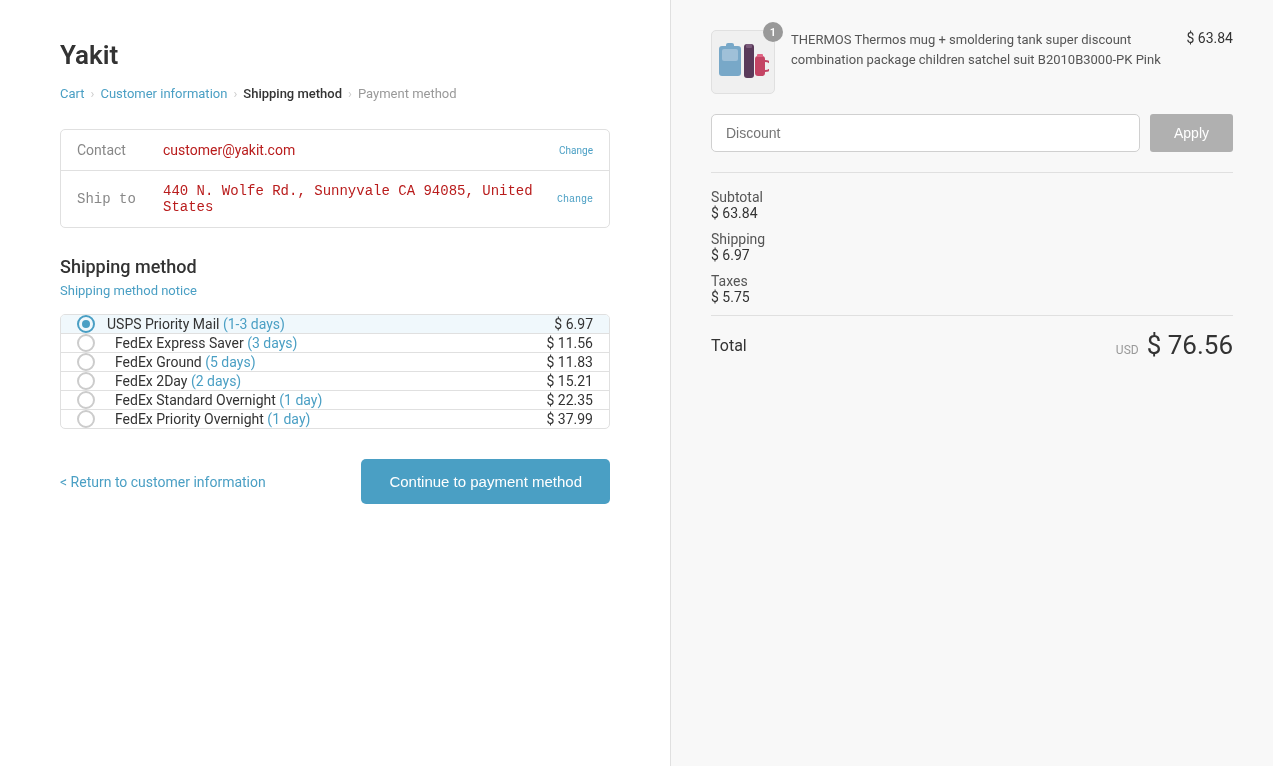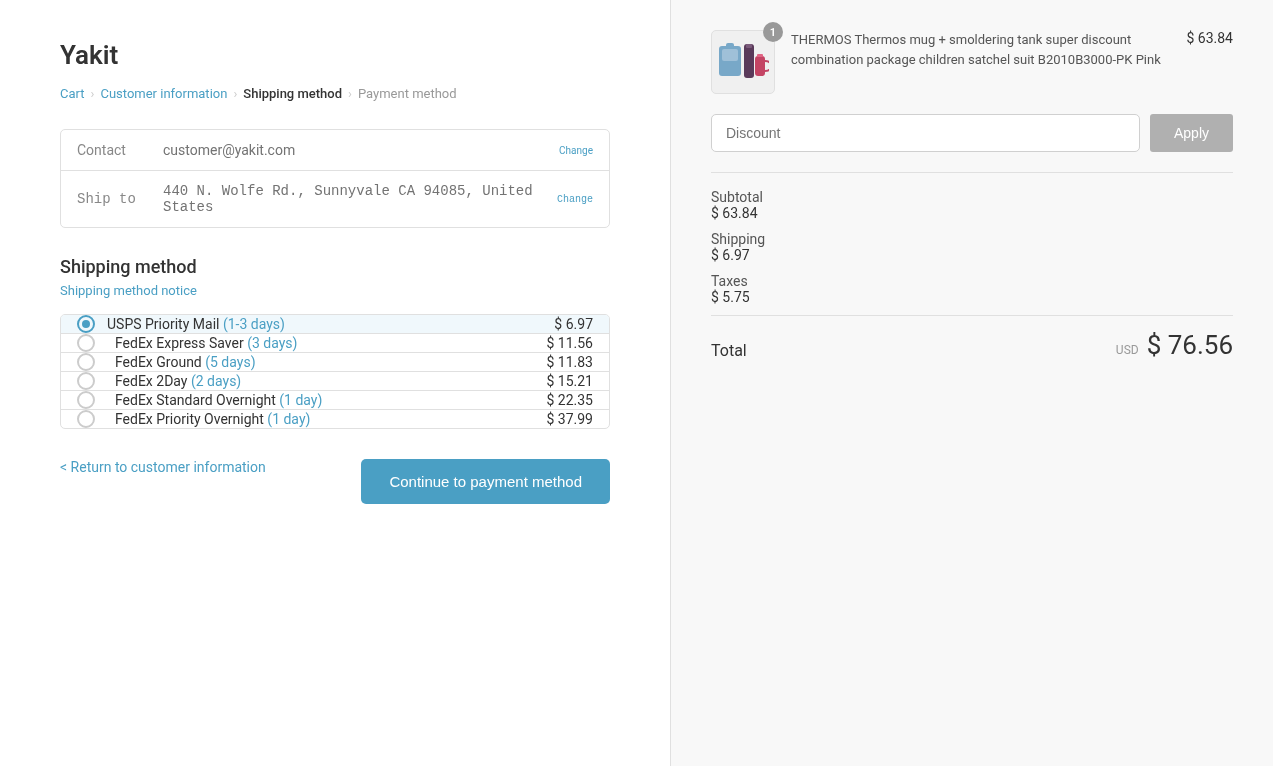--- a/index.html
+++ b/index.html
@@ -66,21 +66,21 @@
       border-top: 1px solid #e0e0e0;
       font-family: Liberation Mono, monospace;
     }
     .info-label {
       color: #888;
       width: 70px;
       flex-shrink: 0;
     }
     .info-value {
       flex: 1;
-      color: #737373;
+      color: #b91c1c;
     }
     .info-change {
       color: #4a9fc4;
       cursor: pointer;
       font-size: 10px;
     }
 
     
     .section-title {
       font-size: 18px;
@@ -148,21 +148,21 @@
       color: #4a9fc4;
     }
     .option-price {
       color: #333;
       font-size: 14px;
     }
 
     
     .footer-actions {
       display: flex;
-      align-items: flex-start;
+      align-items: center;
       justify-content: space-between;
       margin-top: 10px;
     }
     .return-link {
       color: #4a9fc4;
       cursor: pointer;
       font-size: 14px;
       text-decoration: none;
       display: flex;
       align-items: center;
@@ -287,21 +287,21 @@
       color: #555;
       flex-direction: column;
     }
     .price-value {
       color: #333;
     }
 
     .total-row {
       display: flex;
       justify-content: space-between;
-      align-items: flex-end;
+      align-items: center;
       border-top: 1px solid #e0e0e0;
       margin-top: 10px;
       padding-top: 14px;
     }
     .total-label {
       font-size: 16px;
       color: #333;
     }
     .total-price-wrap {
       display: flex;

